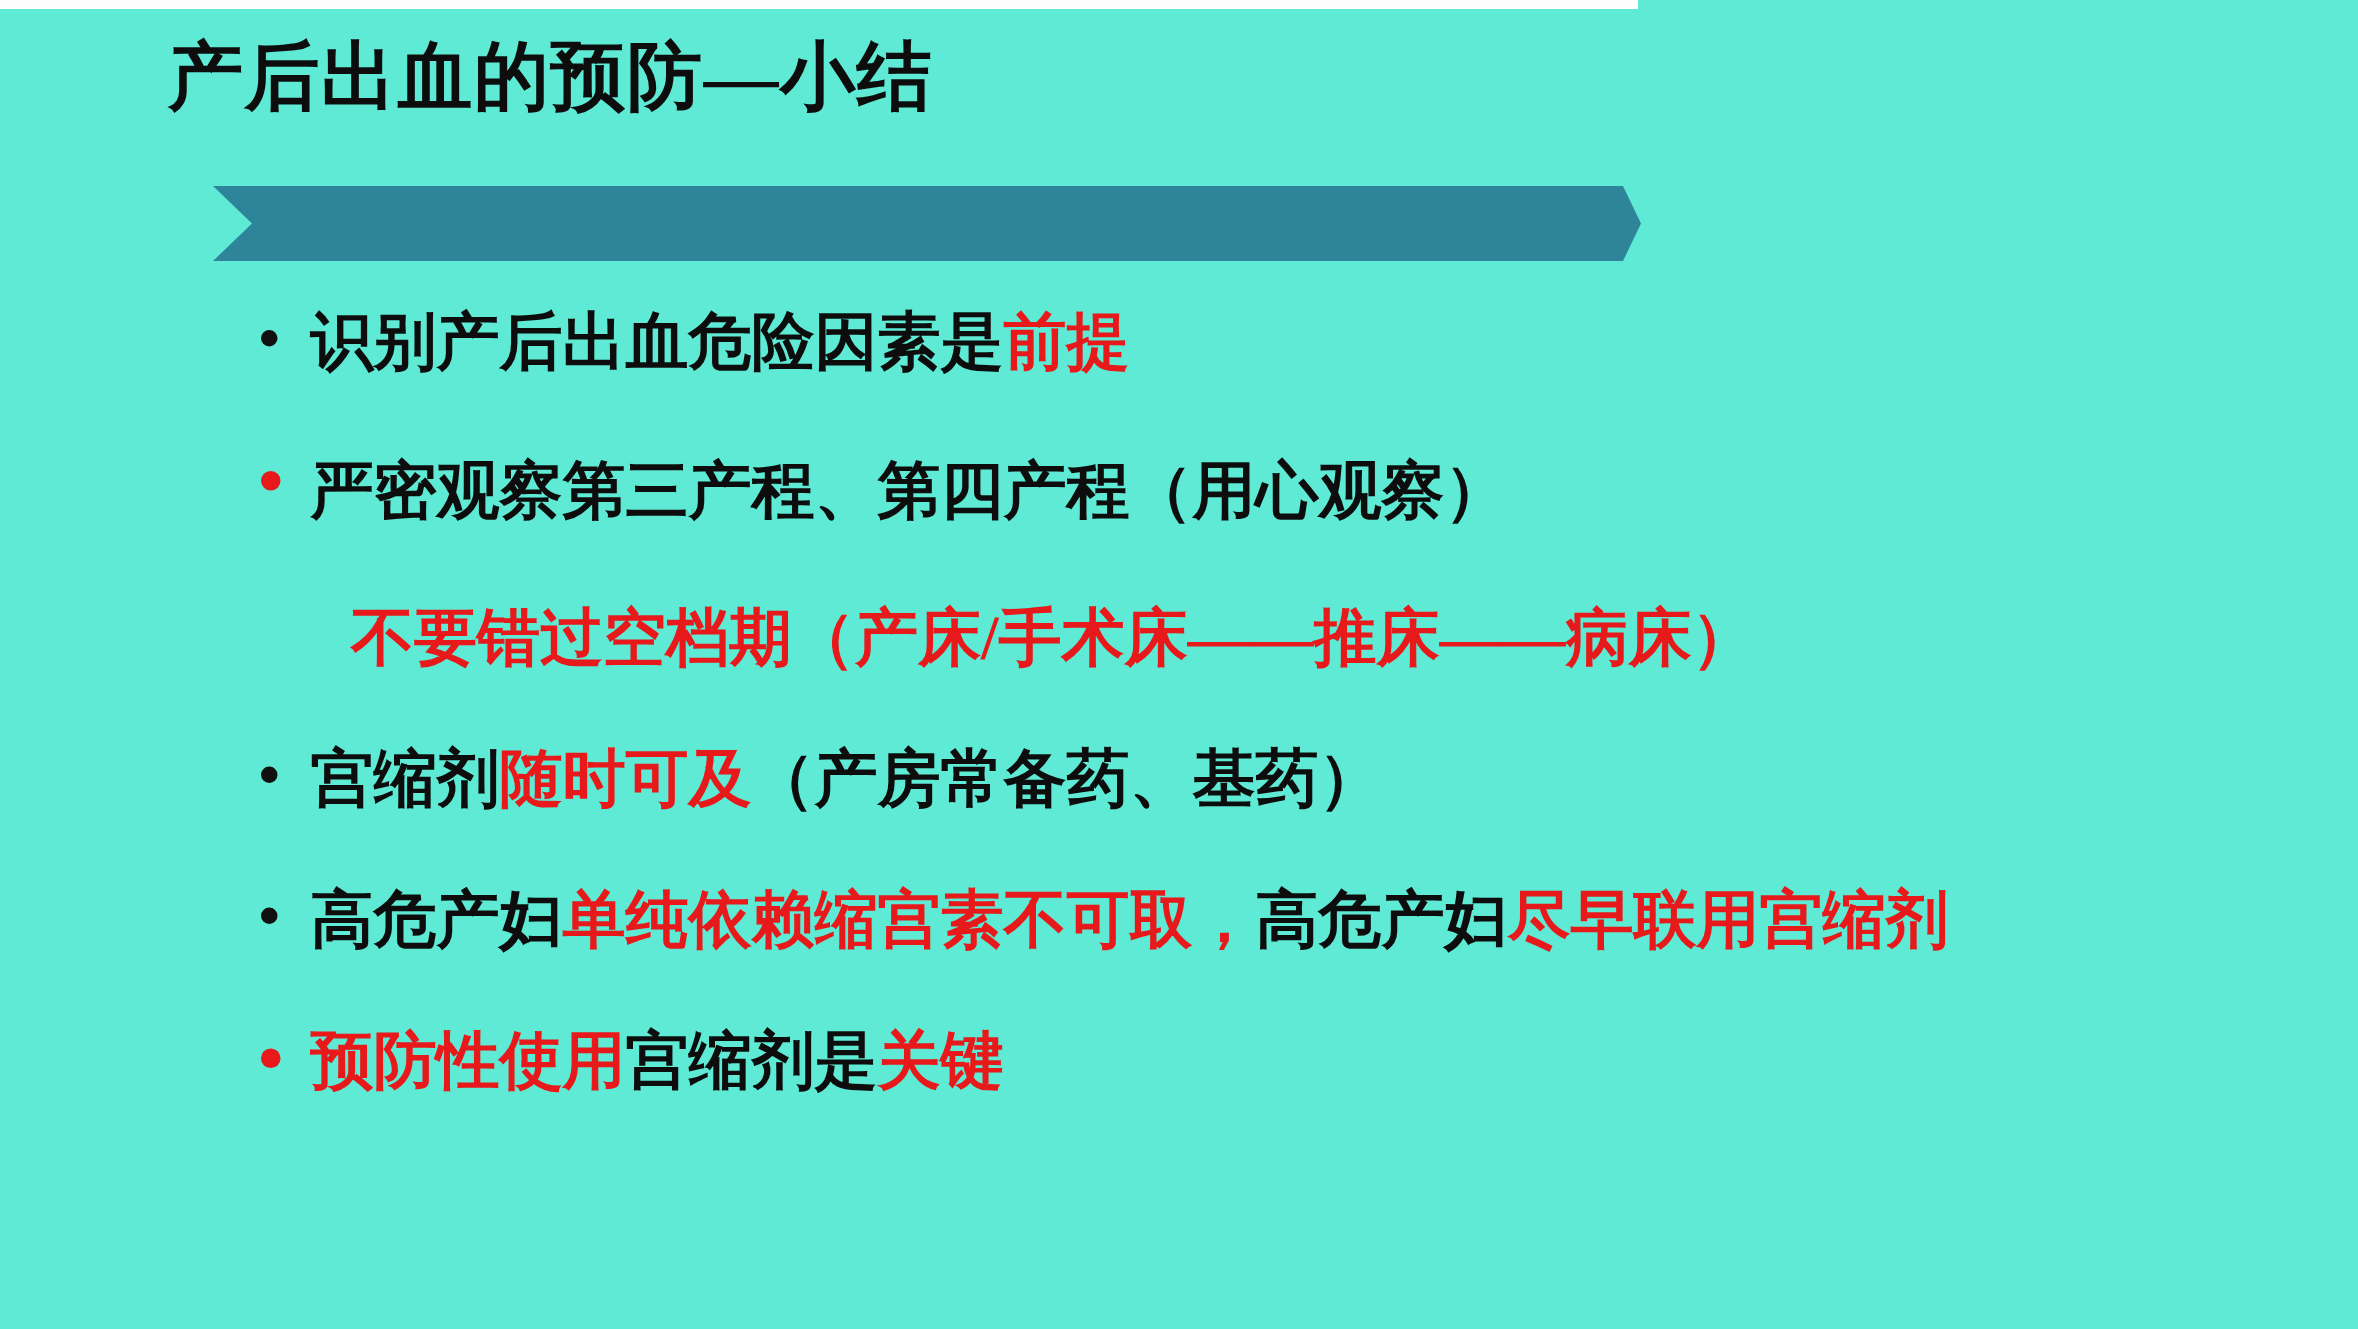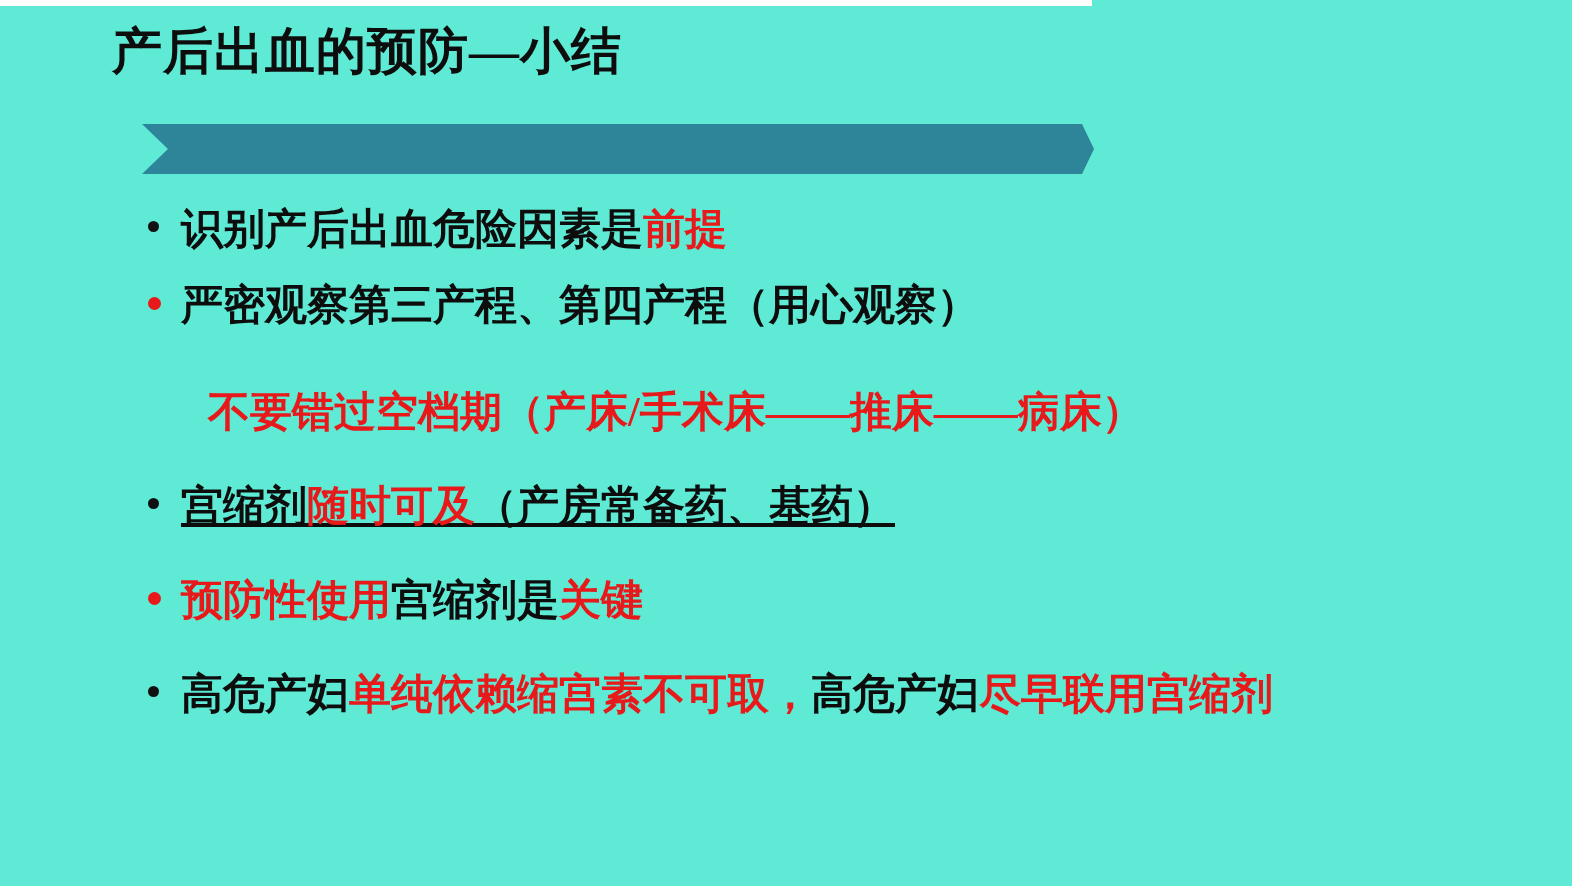--- a/index.html
+++ b/index.html
@@ -52,36 +52,37 @@
     -webkit-clip-path: polygon(0 0, 940px 0, 100% 50%, 940px 100%, 0 100%, 26px 50%);
     clip-path: polygon(0 0, 940px 0, 100% 50%, 940px 100%, 0 100%, 26px 50%);
   }
 
   
   #bullet-list {
     position: absolute;
     left: 0;
     top: 196px;
     width: 1252px;
+    padding-left: 26px;
   }
   .bullet-line {
     position: relative;
     display: flex;
     align-items: baseline;
     font-size: 42px;
     line-height: 1.12;
     font-weight: bold;
     color: #0d0d0d;
     white-space: nowrap;
     padding-left: 148px;
     min-height: 66px;
   }
   .bullet-line.l1 { margin-top: 10px; }
-  .bullet-line.l2 { margin-top: 10px; }
-  .bullet-line.l4 { margin-top: 28px; text-decoration: underline; }
+  .bullet-line.l2 { margin-top: 24px; align-items: center; }
+  .bullet-line.l4 { margin-top: 28px; }
   .bullet-line.l5 { margin-top: 28px; }
   .bullet-line.l6 { margin-top: 28px; }
 
   .bullet-dot {
     display: inline-block;
     width: 11px;
     height: 11px;
     border-radius: 50%;
     background: #111111;
     margin-right: 22px;
@@ -138,24 +139,24 @@
 
     <div class="sub-line">
       <span class="line-text"><span class="red">不要错过空档期（产床/手术床——推床——病床）</span></span>
     </div>
 
     <div class="bullet-line l4">
       <span class="bullet-dot"></span>
       <span class="line-text"><span class="black">宫缩剂</span><span class="red">随时可及</span><span class="black">（产房常备药、基药）</span></span>
     </div>
 
+    <div class="bullet-line l6">
+      <span class="bullet-dot"></span>
+      <span class="line-text"><span class="black">高危产妇</span><span class="red">单纯依赖缩宫素不可取，</span><span class="black">高危产妇</span><span class="red">尽早联用宫缩剂</span></span>
+    </div>
+
     <div class="bullet-line l5">
       <span class="bullet-dot red"></span>
       <span class="line-text"><span class="red">预防性使用</span><span class="black">宫缩剂是</span><span class="red">关键</span></span>
-    </div>
-
-    <div class="bullet-line l6">
-      <span class="bullet-dot"></span>
-      <span class="line-text"><span class="black">高危产妇</span><span class="red">单纯依赖缩宫素不可取，</span><span class="black">高危产妇</span><span class="red">尽早联用宫缩剂</span></span>
     </div>
 
   </div>
 </div>
 
 </body></html>

